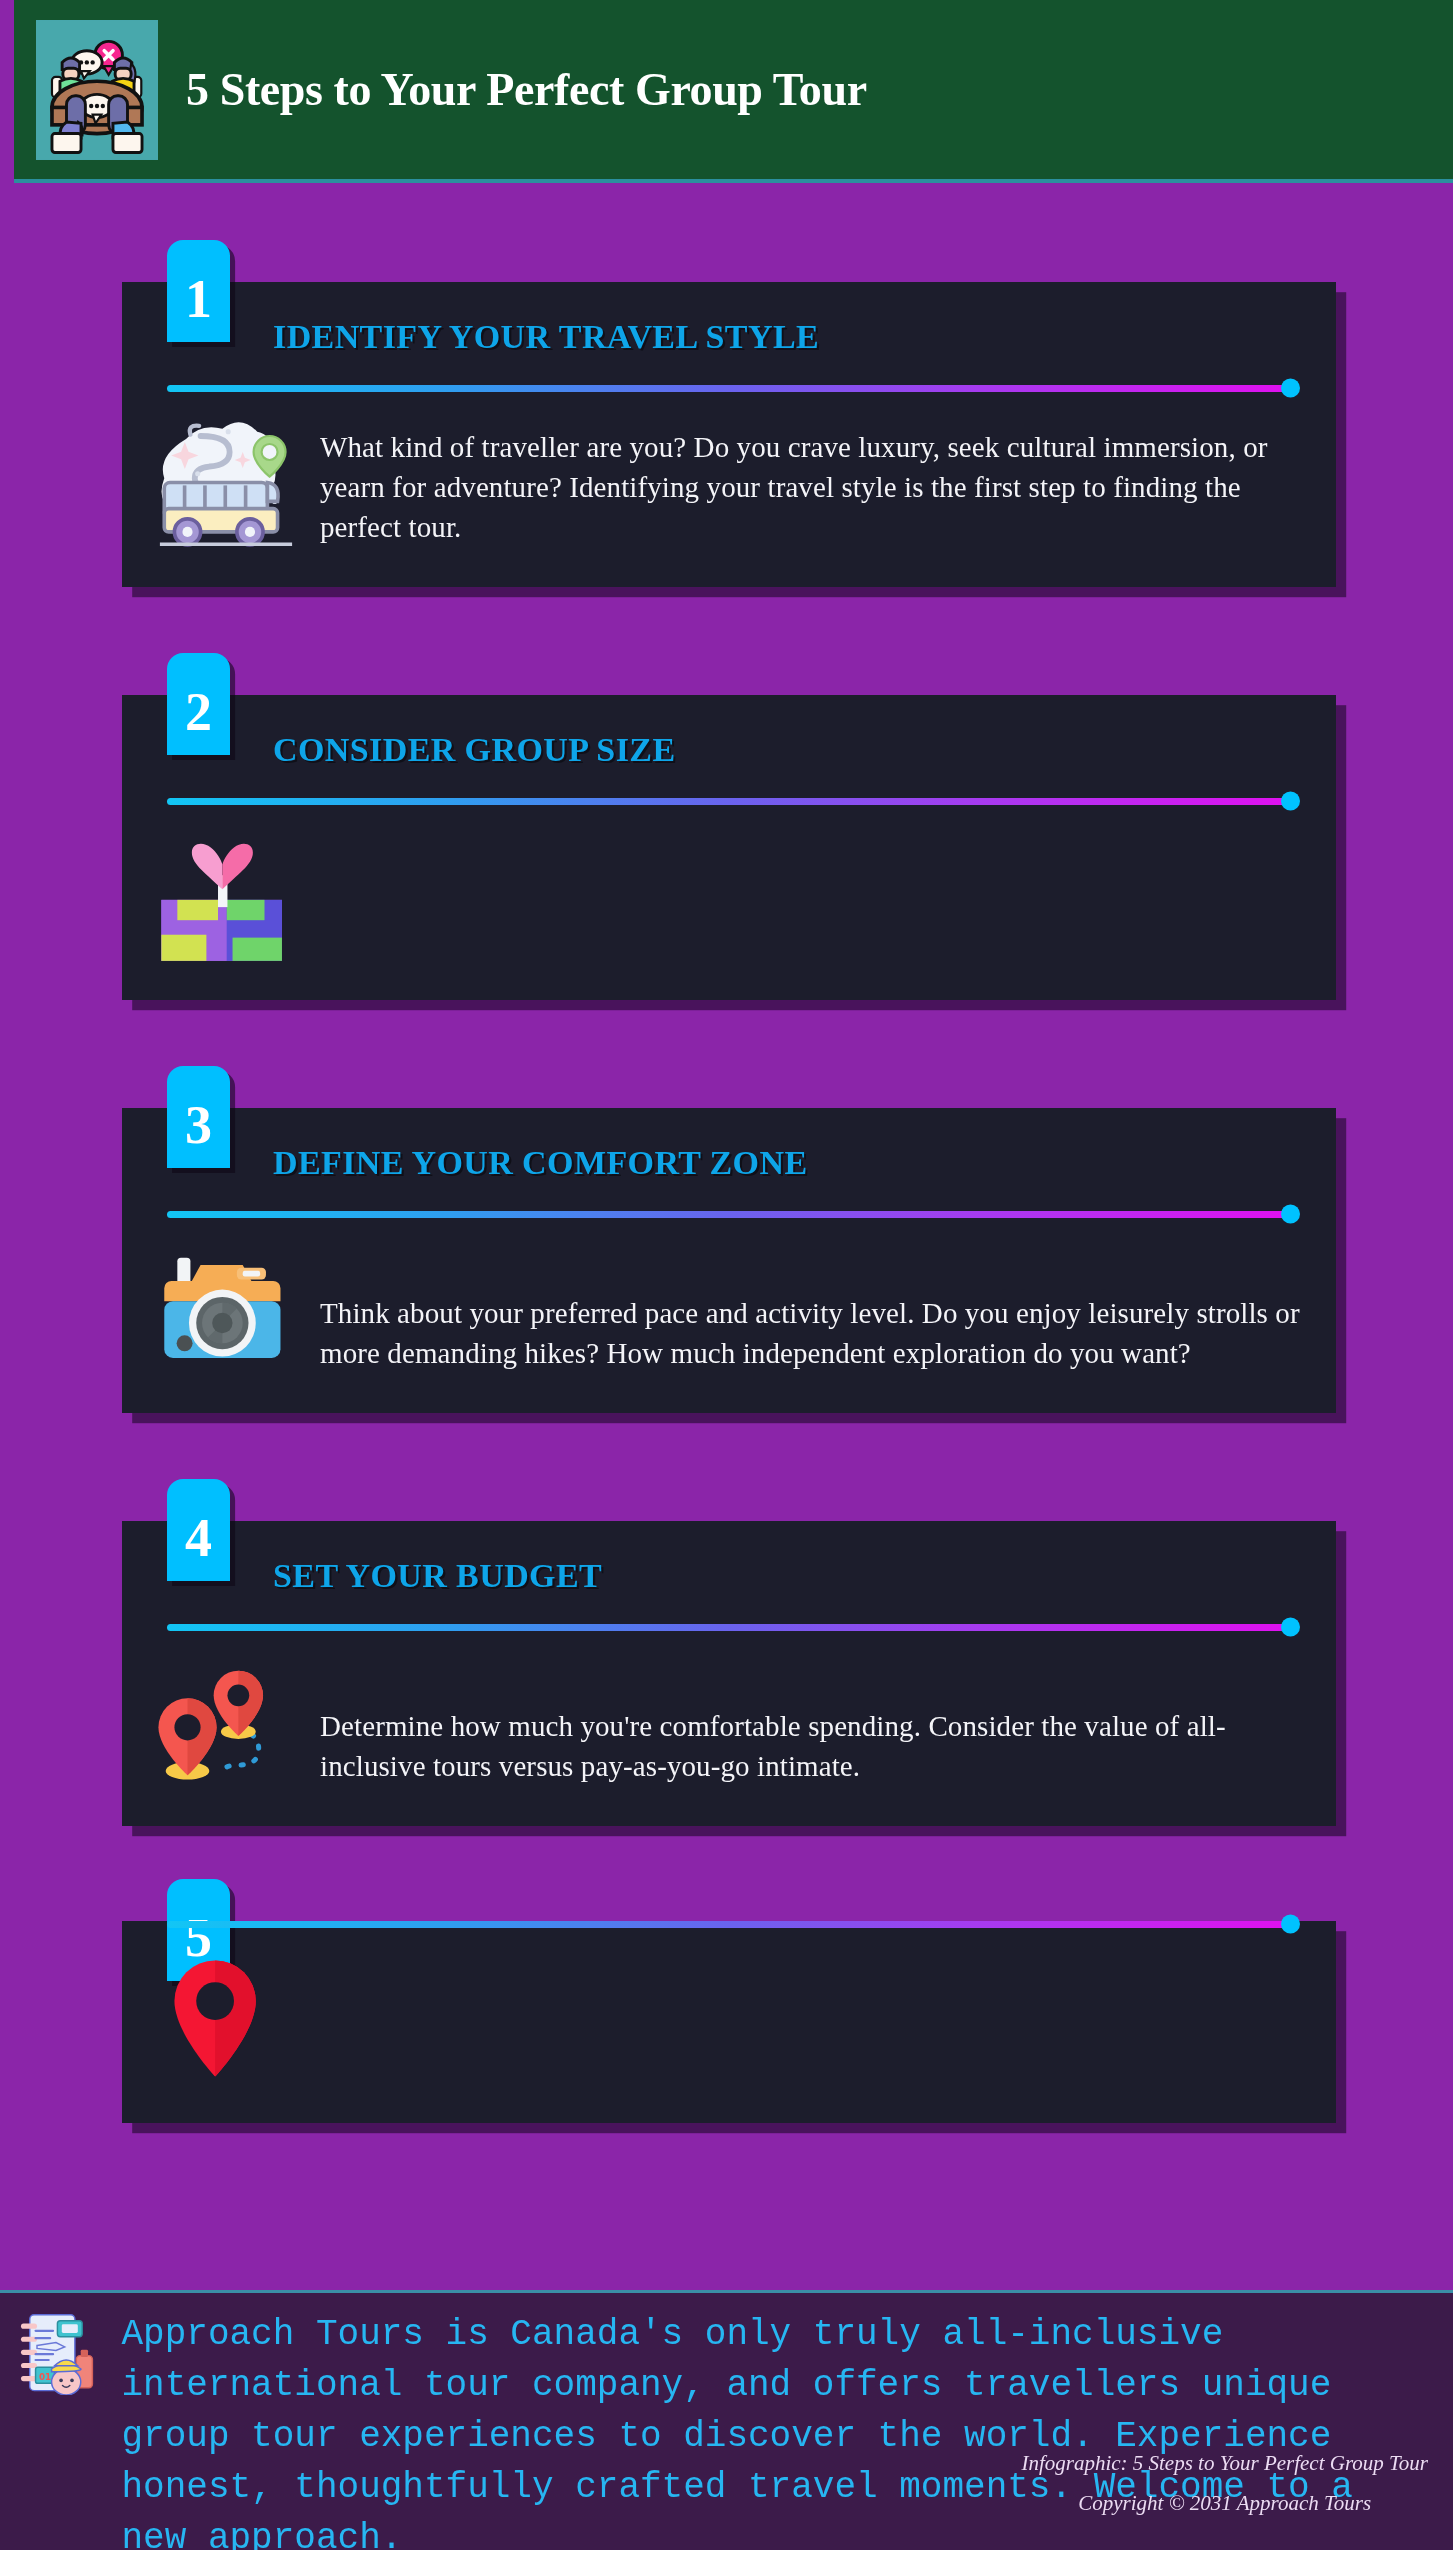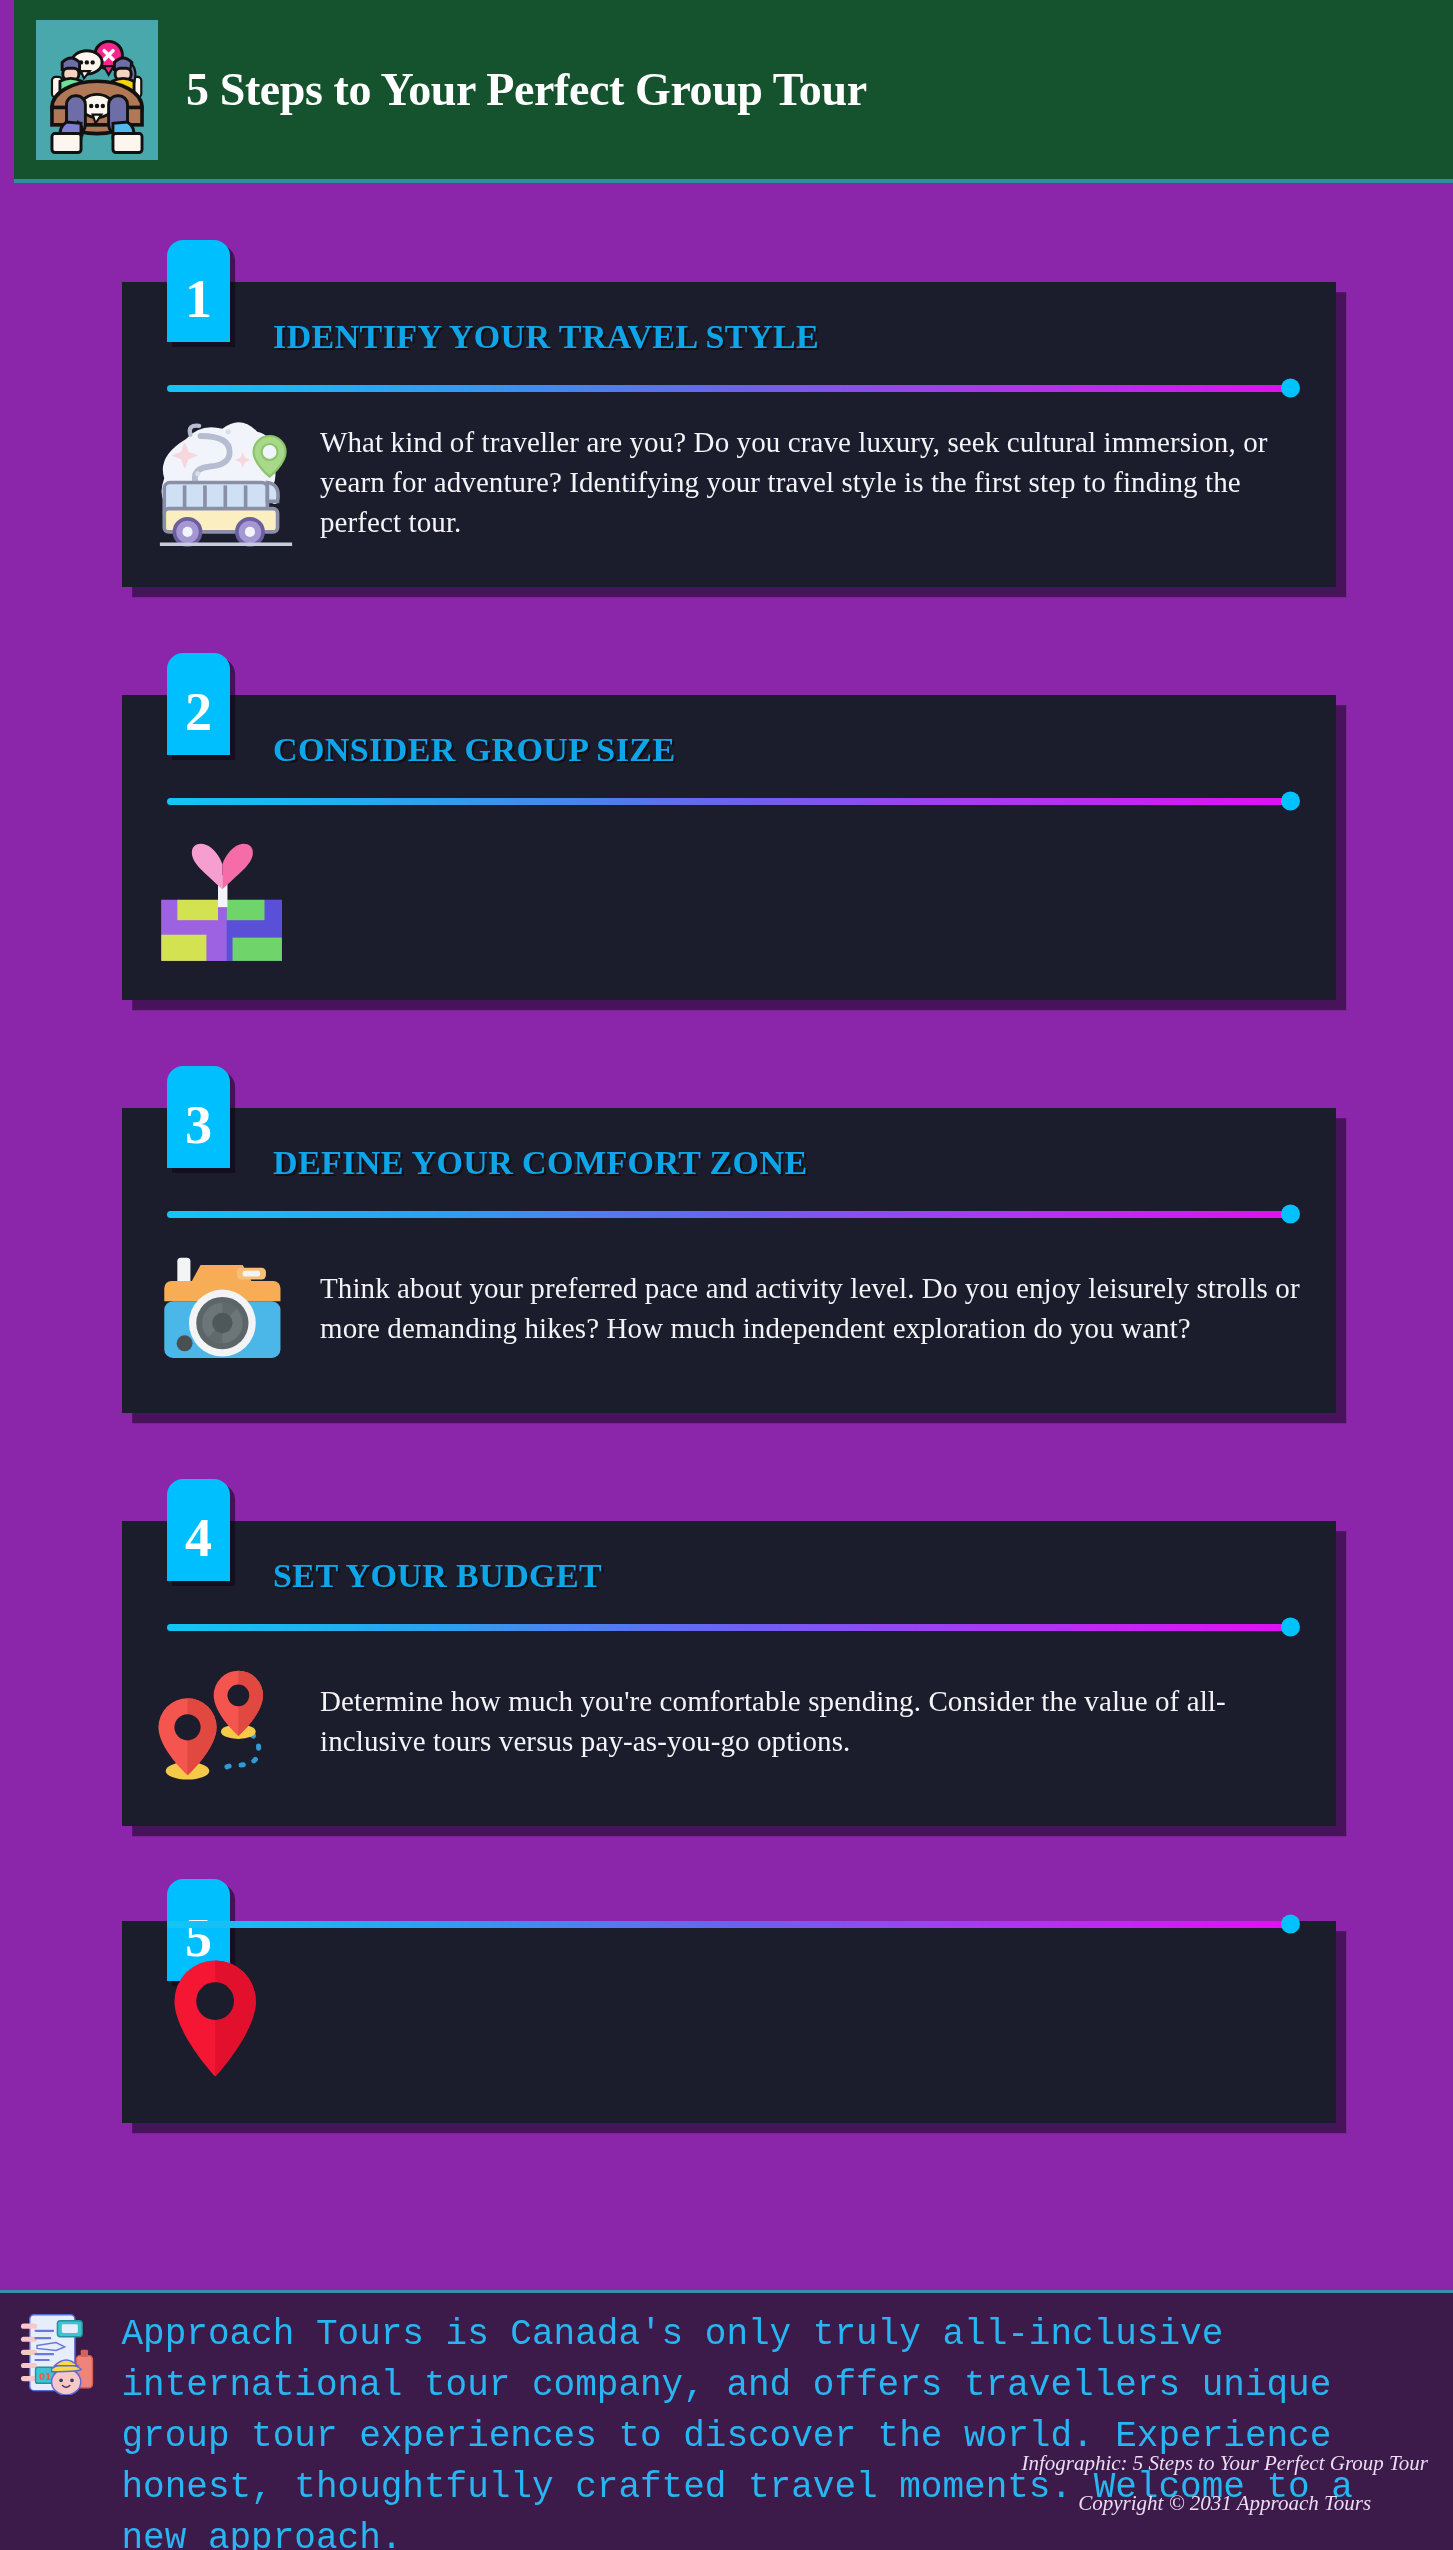--- a/index.html
+++ b/index.html
@@ -73,21 +73,21 @@
     height:6.5px;
     background:linear-gradient(90deg,#12c6f5 0%, #2f9ef0 25%, #6a63ee 50%, #a63bf0 72%, #e010f0 100%);
     border-radius:3.6px;
   }
   .rule .dot {
     position:absolute; right:-8.7px; top:50%; transform:translateY(-50%);
     width:19px; height:19px; border-radius:50%;
     background:#00c2ff;
   }
   .card-body {
-    display:flex; align-items:center;
+    display:flex; align-items:flex-end;
     padding:25px 32px 39px 35px;
   }
   .card-icon { width:138px; flex:none; height:131px; position:relative; }
   .card-text {
     margin-left:25px;
     color:#f4f4f8;
     font-family:"Liberation Serif", serif;
     font-size:29px;
     line-height:1.38;
     letter-spacing:0.1px;
@@ -292,21 +292,21 @@
             <path d="M112 20 a34 34 0 0 1 34 34 c0 26 -34 56 -34 56 s-34 -30 -34 -56 a34 34 0 0 1 34 -34 z" fill="#f4564f"></path>
             <path d="M112 20 a34 34 0 0 1 34 34 c0 26 -34 56 -34 56 z" fill="#e04840"></path>
             <circle cx="112" cy="54" r="15" fill="#1c1d2c"></circle>
 
             <ellipse cx="42" cy="158" rx="30" ry="12" fill="#f7c948"></ellipse>
             <path d="M42 58 a40 40 0 0 1 40 40 c0 30 -40 66 -40 66 s-40 -36 -40 -66 a40 40 0 0 1 40 -40 z" fill="#f4564f"></path>
             <path d="M42 58 a40 40 0 0 1 40 40 c0 30 -40 66 -40 66 z" fill="#e04840"></path>
             <circle cx="42" cy="98" r="18" fill="#1c1d2c"></circle>
           </svg>
         </div>
-        <div class="card-text">Determine how much you're comfortable spending. Consider the value of all-inclusive tours versus pay-as-you-go options.</div>
+        <div class="card-text">Determine how much you're comfortable spending. Consider the value of all-inclusive tours versus pay-as-you-go intimate.</div>
       </div>
     </div>
   </div>
 
   <div class="card-wrap" style="top:1899px;">
     <div class="card">
       <div class="badge">5</div>
       <div class="rule">
           <span class="dot"></span>
         </div>

